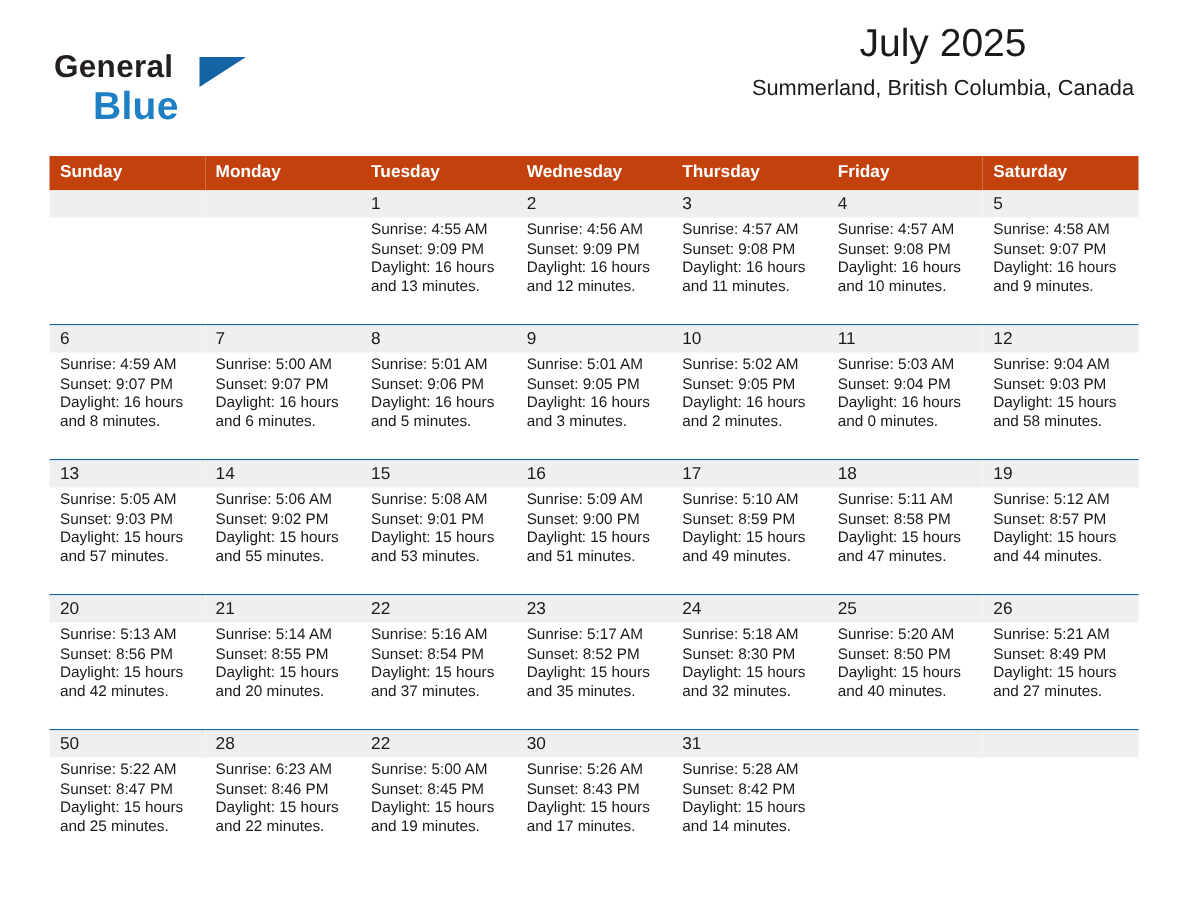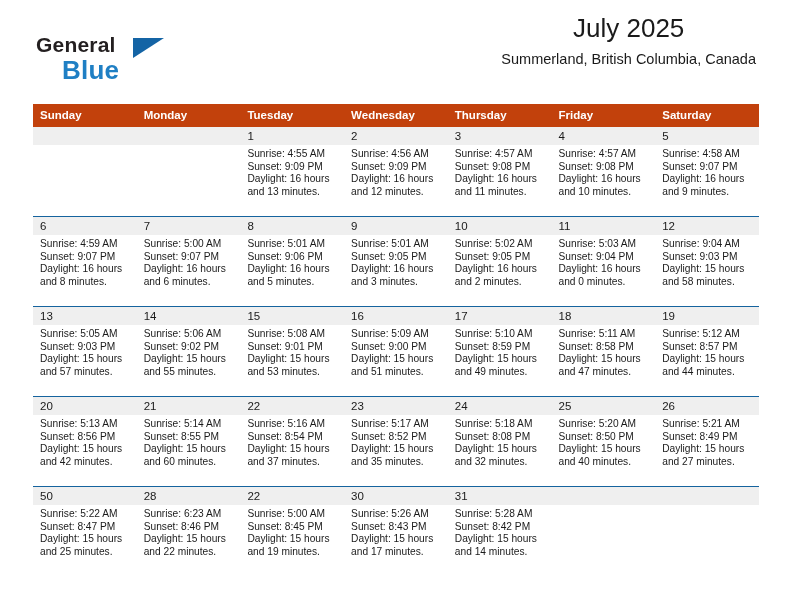--- a/index.html
+++ b/index.html
@@ -415,21 +415,21 @@
               </div>
             </div>
           </td>
           <td>
             <div class="cell">
               <div class="daynum-band">21</div>
               <div class="details">
                 <div>Sunrise: 5:14 AM</div>
                 <div>Sunset: 8:55 PM</div>
                 <div>Daylight: 15 hours</div>
-                <div>and 60 minutes.</div>
+                <div>and 20 minutes.</div>
               </div>
             </div>
           </td>
           <td>
             <div class="cell">
               <div class="daynum-band">22</div>
               <div class="details">
                 <div>Sunrise: 5:16 AM</div>
                 <div>Sunset: 8:54 PM</div>
                 <div>Daylight: 15 hours</div>
@@ -446,21 +446,21 @@
                 <div>Daylight: 15 hours</div>
                 <div>and 35 minutes.</div>
               </div>
             </div>
           </td>
           <td>
             <div class="cell">
               <div class="daynum-band">24</div>
               <div class="details">
                 <div>Sunrise: 5:18 AM</div>
-                <div>Sunset: 8:08 PM</div>
+                <div>Sunset: 8:30 PM</div>
                 <div>Daylight: 15 hours</div>
                 <div>and 32 minutes.</div>
               </div>
             </div>
           </td>
           <td>
             <div class="cell">
               <div class="daynum-band">25</div>
               <div class="details">
                 <div>Sunrise: 5:20 AM</div>

